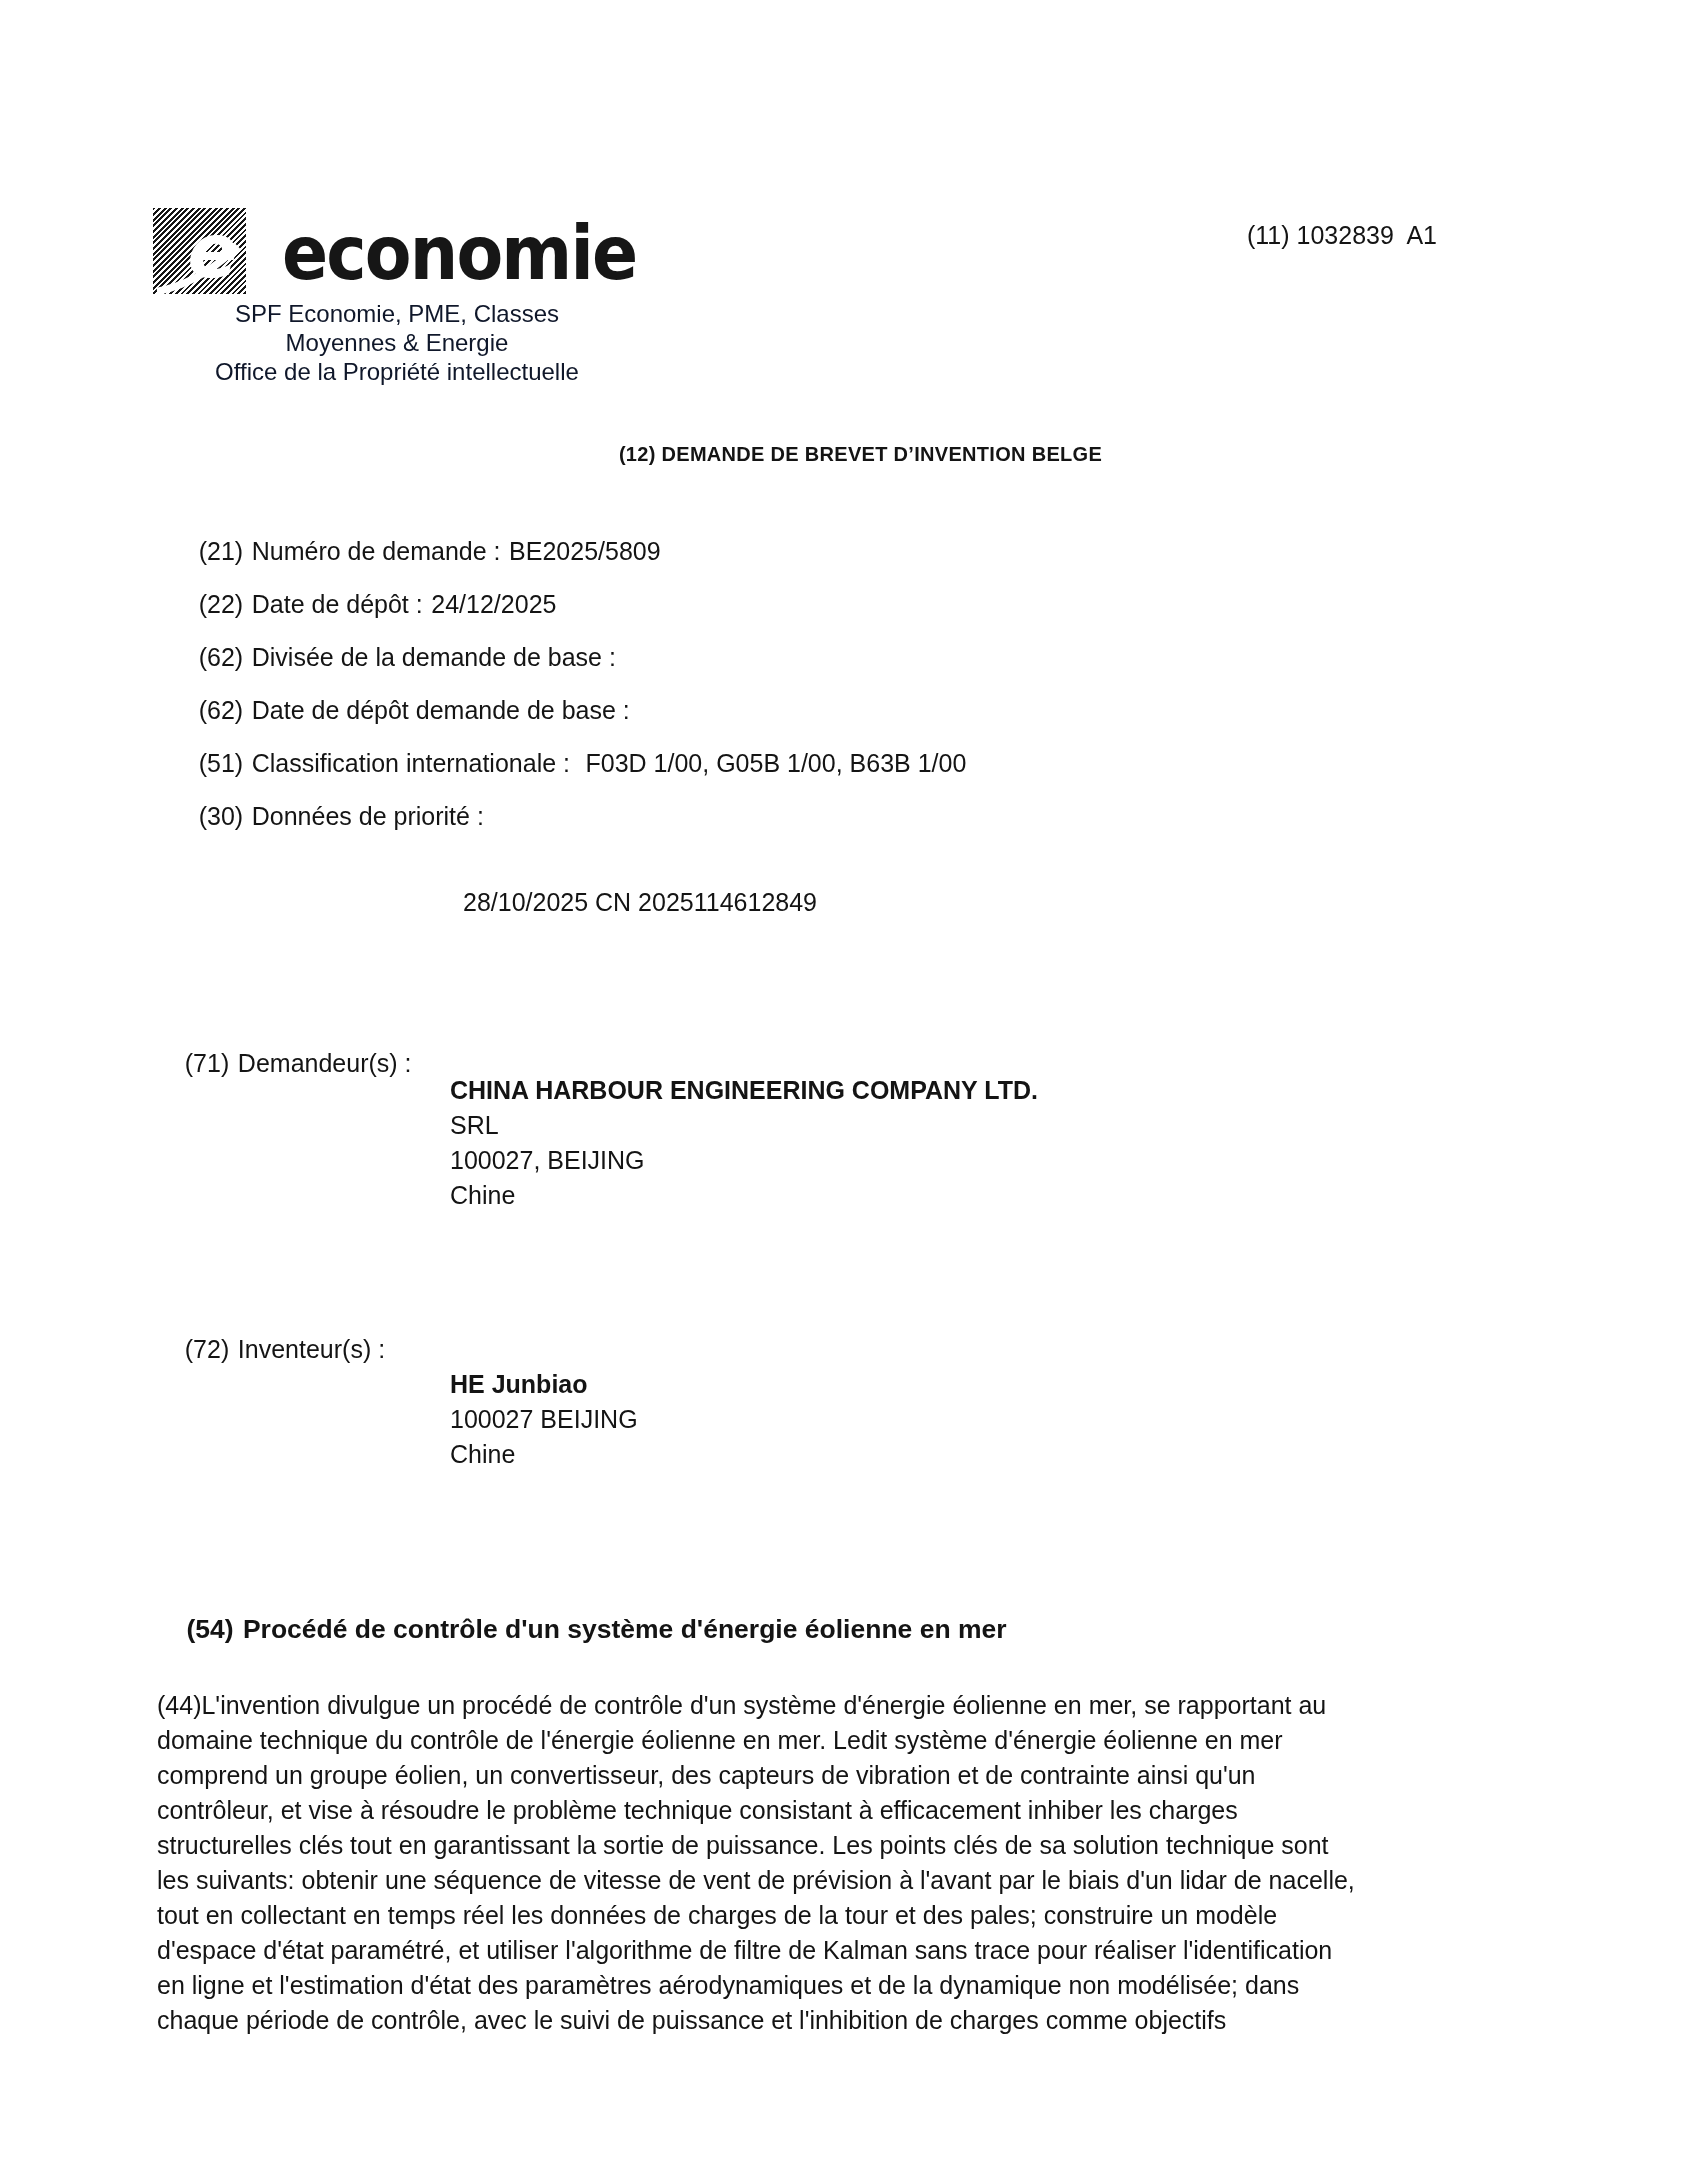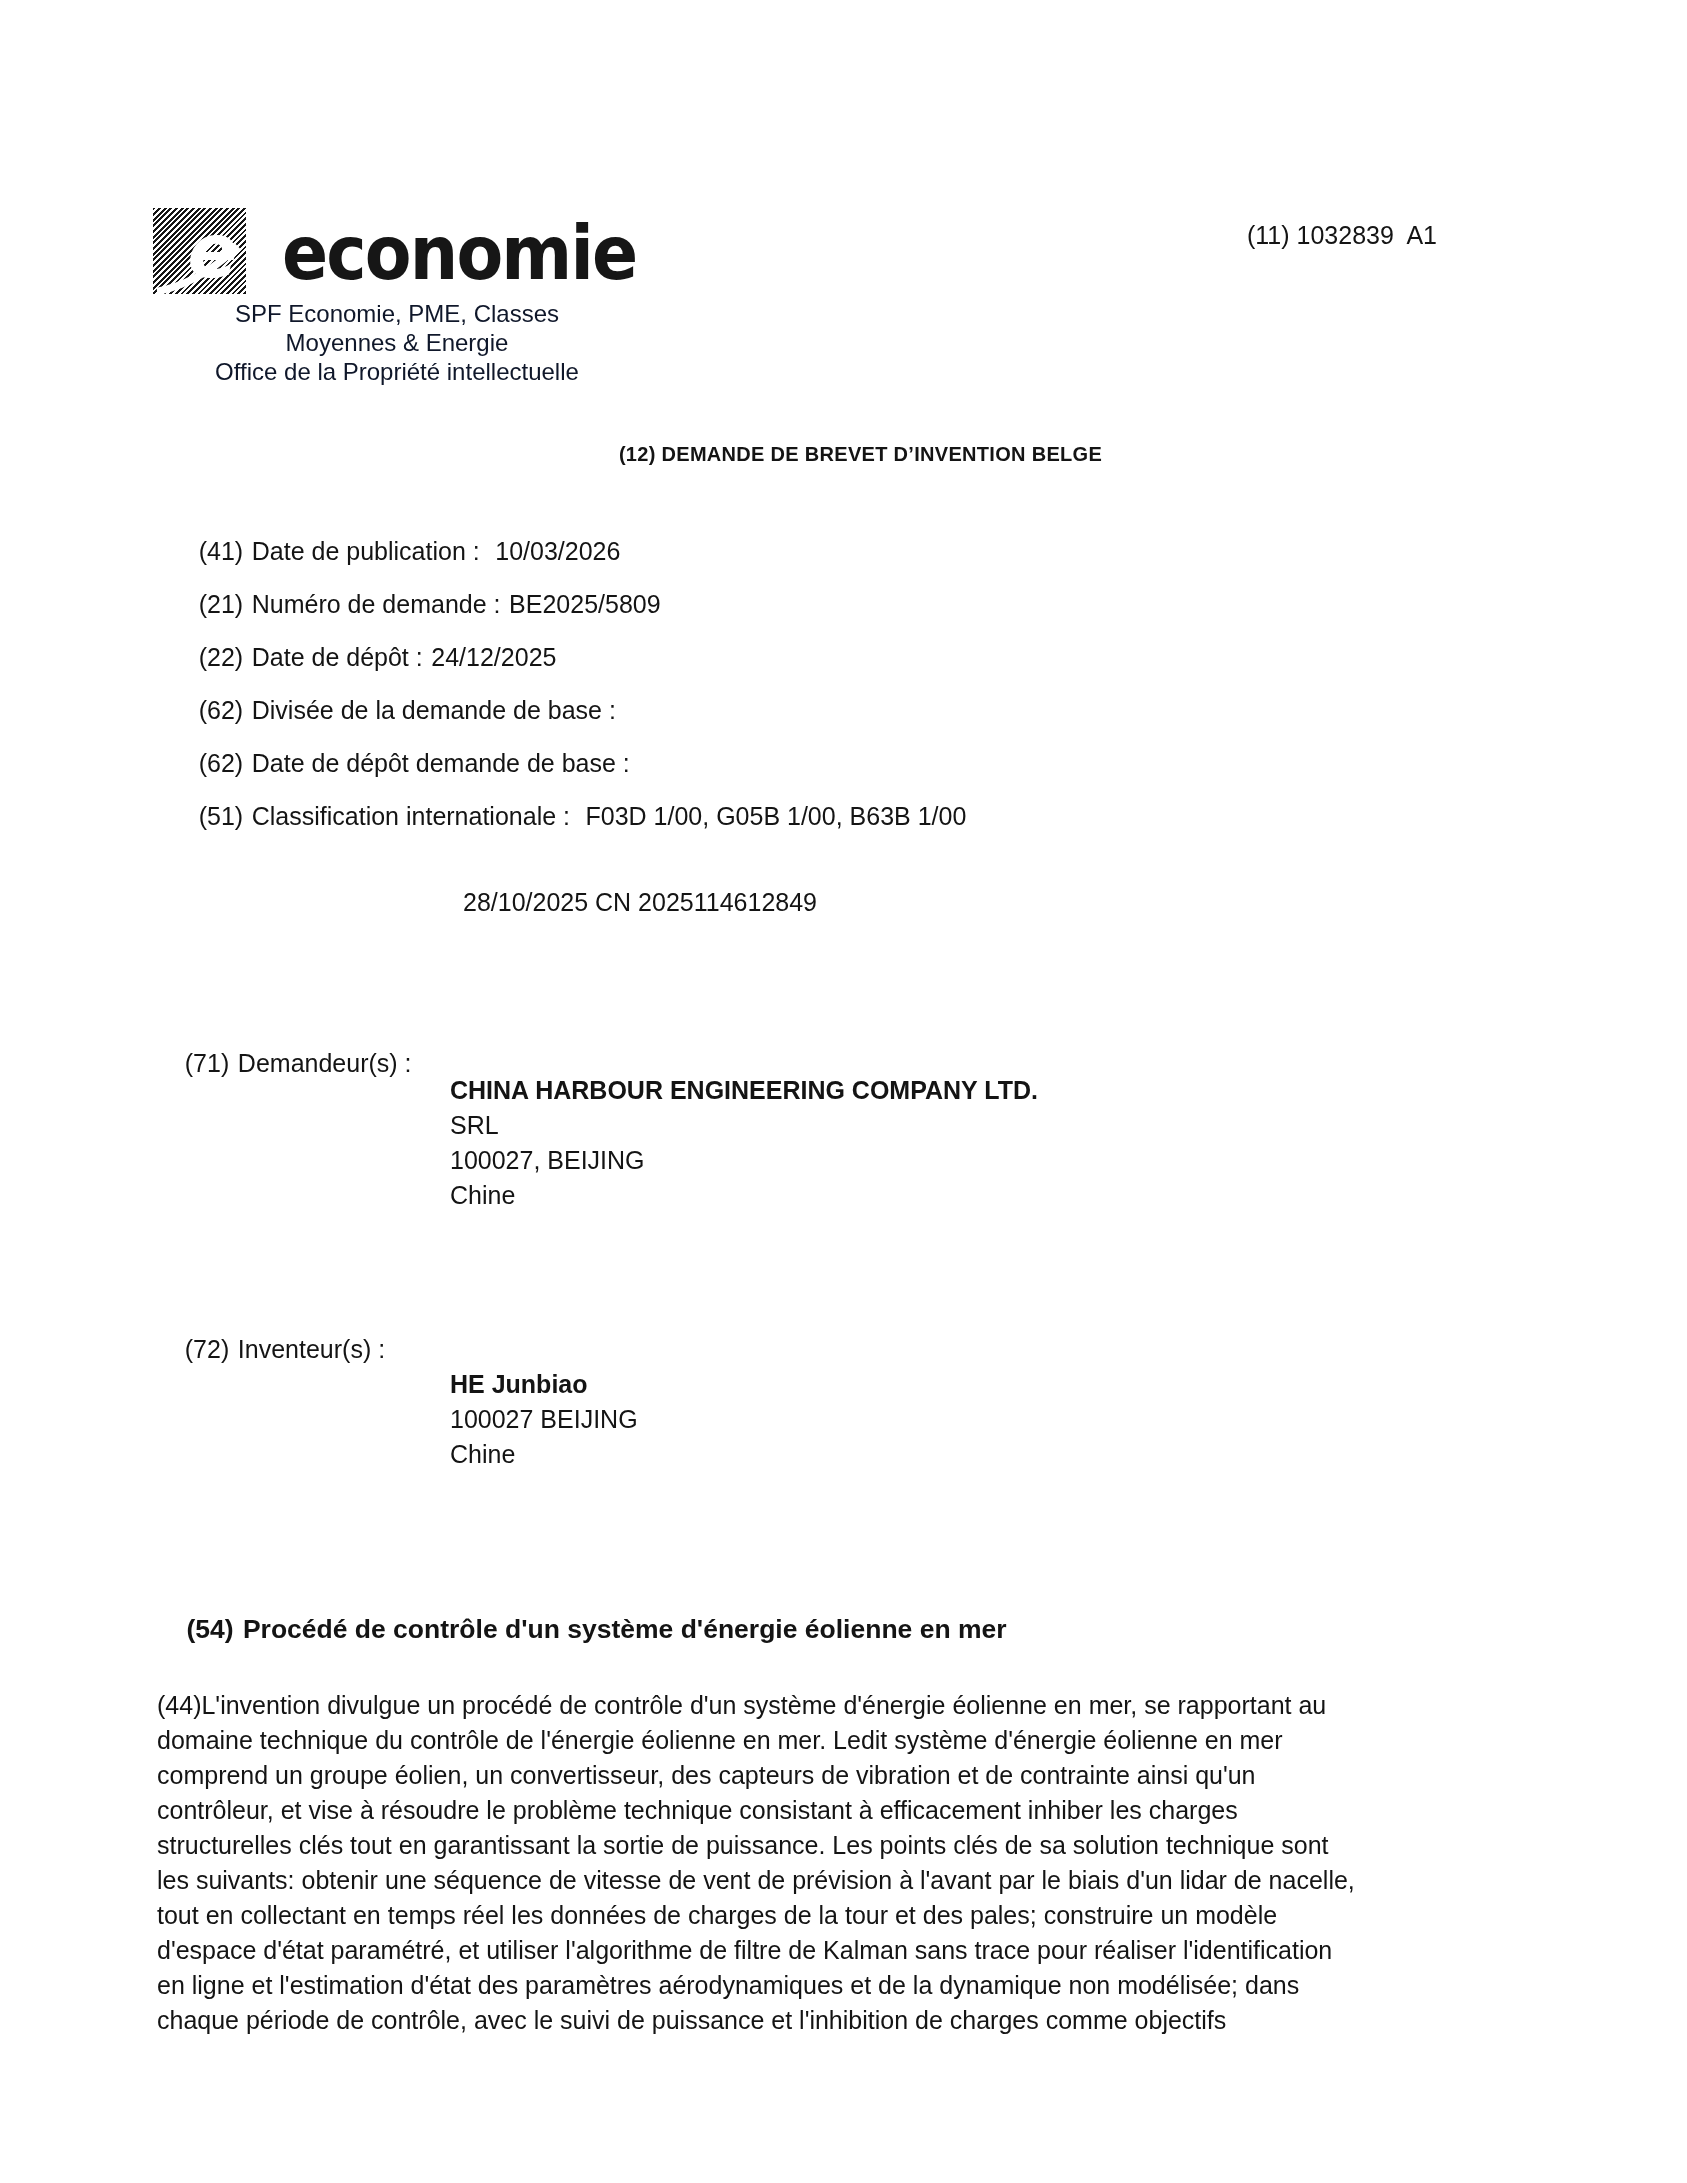--- a/index.html
+++ b/index.html
@@ -93,36 +93,36 @@
     <div>Moyennes &amp; Energie</div>
     <div>Office de la Propriété intellectuelle</div>
   </div>
 
   <div class="abs pub-number">(11) 1032839  A1</div>
 
   <div class="abs doc-title">(12) DEMANDE DE BREVET D’INVENTION BELGE</div>
 
   <div class="abs fields">
     <div class="field">
-      <span class="field-code">(41)</span><span class="field-label">Date de publication : </span><span class="field-value">10/03/2026</span>
-    </div>
-    <div class="field">
       <span class="field-code">(21)</span><span class="field-label">Numéro de demande :</span><span class="field-value">BE2025/5809</span>
     </div>
     <div class="field">
       <span class="field-code">(22)</span><span class="field-label">Date de dépôt :</span><span class="field-value">24/12/2025</span>
     </div>
     <div class="field">
       <span class="field-code">(62)</span><span class="field-label">Divisée de la demande de base :</span><span class="field-value"></span>
     </div>
     <div class="field">
       <span class="field-code">(62)</span><span class="field-label">Date de dépôt demande de base :</span><span class="field-value"></span>
     </div>
     <div class="field">
       <span class="field-code">(51)</span><span class="field-label">Classification internationale : </span><span class="field-value">F03D 1/00, G05B 1/00, B63B 1/00</span>
+    </div>
+    <div class="field">
+      <span class="field-code">(30)</span><span class="field-label">Données de priorité :</span><span class="field-value"></span>
     </div>
   </div>
 
   <div class="abs priority-value">28/10/2025 CN 2025114612849</div>
 
   <div class="abs section-head sec71">
     <span class="field-code">(71)</span><span>Demandeur(s) :</span>
   </div>
   <div class="abs party-block applicant-block">
     <div class="party-name">CHINA HARBOUR ENGINEERING COMPANY LTD.</div>

